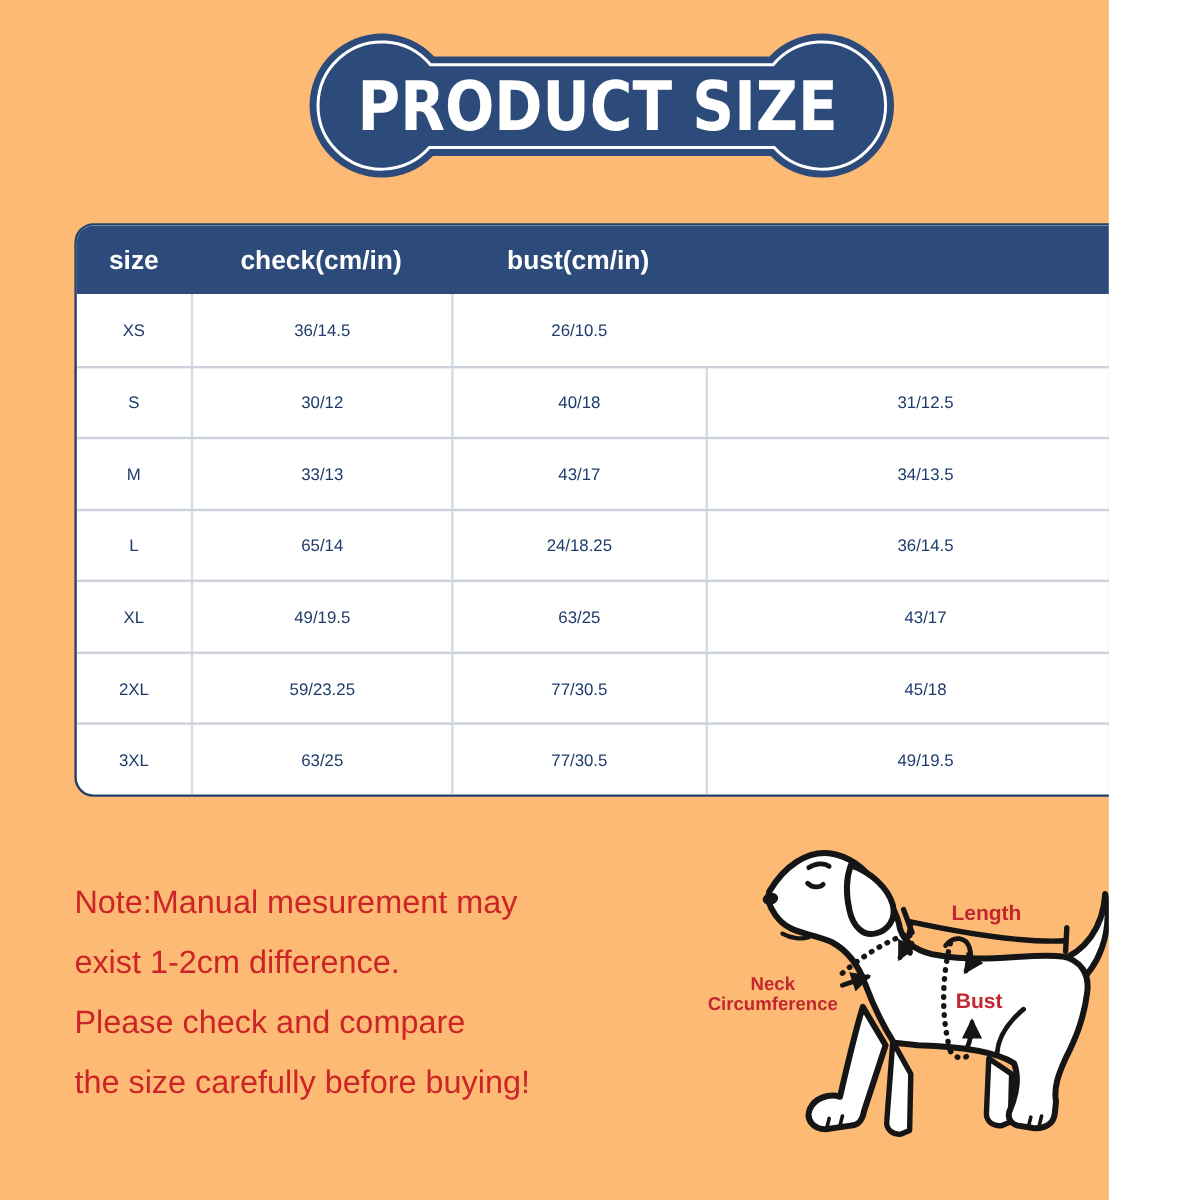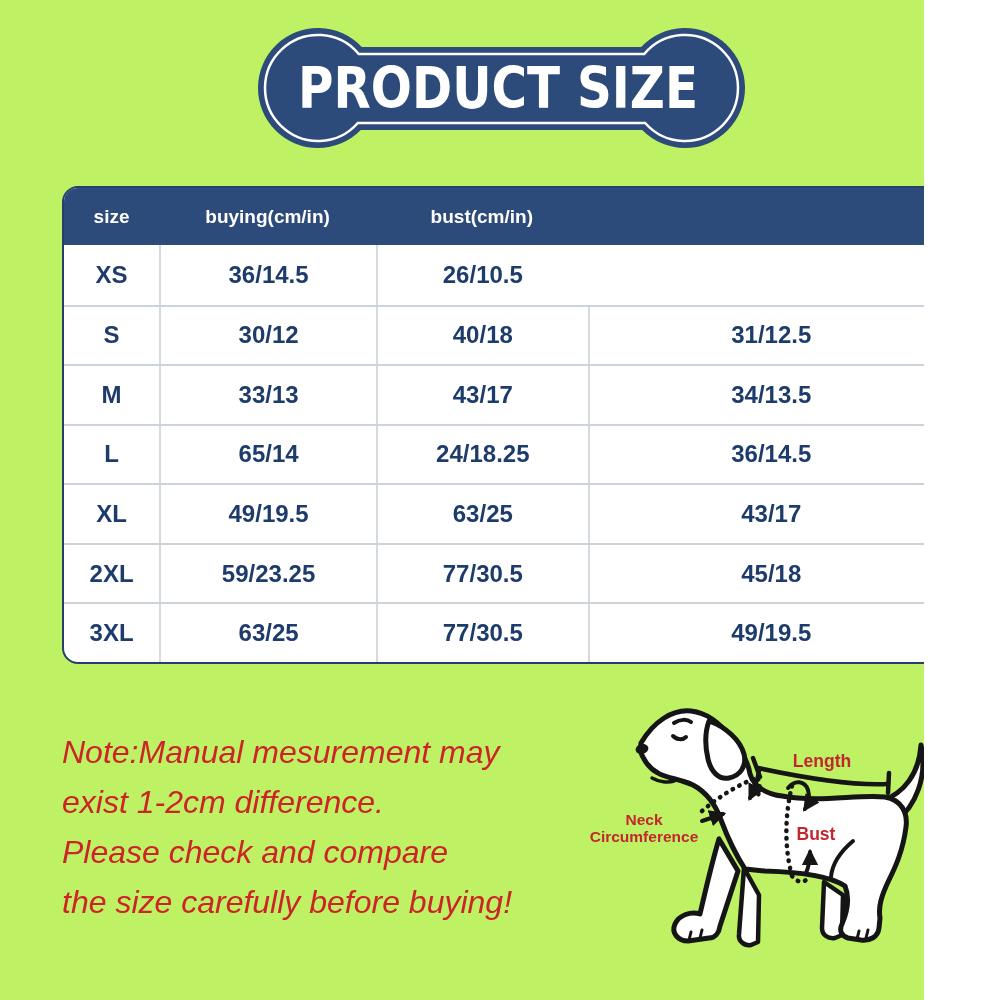--- a/index.html
+++ b/index.html
@@ -1,55 +1,55 @@
 <!DOCTYPE html>
 <html style="--navy: #2d4b7a; --navy-border: #24406b; --cell-text: #1e3c6b; --sep: #ccd3da; --vsep: #d5dade; --note-red: #cc2427;"><head>
 <meta charset="utf-8">
 <style>
   html,body{margin:0;padding:0;background:#ffffff;}
-  .page{position:relative;width:924px;height:1000px;background:#bef264;overflow:hidden;
+  .page{position:relative;width:924px;height:1000px;background:#fdba74;overflow:hidden;
         font-family:"Liberation Sans",sans-serif;}
   
   .banner{position:absolute;left:253px;top:25px;width:495px;height:135px;}
   
   .size-table{position:absolute;left:62px;top:186px;width:893px;height:478px;
       border:2.5px solid var(--navy-border);border-radius:16px;background:#ffffff;
       box-sizing:border-box;overflow:hidden;}
   .size-header{display:grid;grid-template-columns:10.7% 24.4% 23.8% 41.1%;
       height:57px;background:var(--navy);color:#ffffff;border-radius:12px 12px 0 0;
-      align-items:center;text-align:center;font-weight:bold;font-size:19px;}
+      align-items:center;text-align:center;font-weight:bold;font-size:22px;}
   .size-body{display:grid;grid-template-rows:repeat(7,1fr);height:calc(100% - 57px);}
   .size-row{display:grid;grid-template-columns:10.7% 24.4% 23.8% 41.1%;
       border-top:2px solid var(--sep);}
   .size-row:first-child{border-top:none;}
   .size-row .cell{display:flex;align-items:center;justify-content:center;
-      font-weight:bold;font-size:24px;color:var(--cell-text);border-left:2px solid var(--vsep);}
+      font-weight:normal;font-size:14px;color:var(--cell-text);border-left:2px solid var(--vsep);}
   .size-row .cell:first-child{border-left:none;}
   
-  .note{position:absolute;left:62px;top:727px;font-size:32px;line-height:50px;
-      color:var(--note-red);font-style:italic;}
+  .note{position:absolute;left:62px;top:727px;font-size:27px;line-height:50px;
+      color:var(--note-red);}
   
   .dog{position:absolute;left:560px;top:690px;width:440px;height:310px;}
   .dog text{font-family:"Liberation Sans",sans-serif;font-weight:bold;}
 </style>
 </head>
 <body>
 
 <div class="page">
 
   <svg class="banner" viewBox="0 0 495 135">
     <path d="M 108.8,22 L 388.2,22 A 60 60 0 1 1 389.2,105 L 107.8,105 A 60 60 0 1 1 108.8,22 Z" fill="#2d4b7a"></path>
     <path d="M 105.7,29 L 391.3,29 A 53 53 0 1 1 392.2,98 L 104.8,98 A 53 53 0 1 1 105.7,29 Z" fill="none" stroke="#ffffff" stroke-width="2.5"></path>
     <text x="245" y="83" text-anchor="middle" font-size="57" font-weight="bold" textLength="400" lengthAdjust="spacingAndGlyphs" fill="#ffffff" style="font-family:'DejaVu Sans','Liberation Sans',sans-serif;">PRODUCT SIZE</text>
   </svg>
 
   <div class="size-table">
     <div class="size-header" id="table-header">
         <div>size</div>
-        <div>buying(cm/in)</div>
+        <div>check(cm/in)</div>
         <div>bust(cm/in)</div>
       </div>
     <div class="size-body" id="table-body">
         <div class="size-row">
           <div class="cell">XS</div>
           <div class="cell">36/14.5</div>
           <div class="cell">26/10.5</div>
         </div>
         <div class="size-row">
           <div class="cell">S</div>

